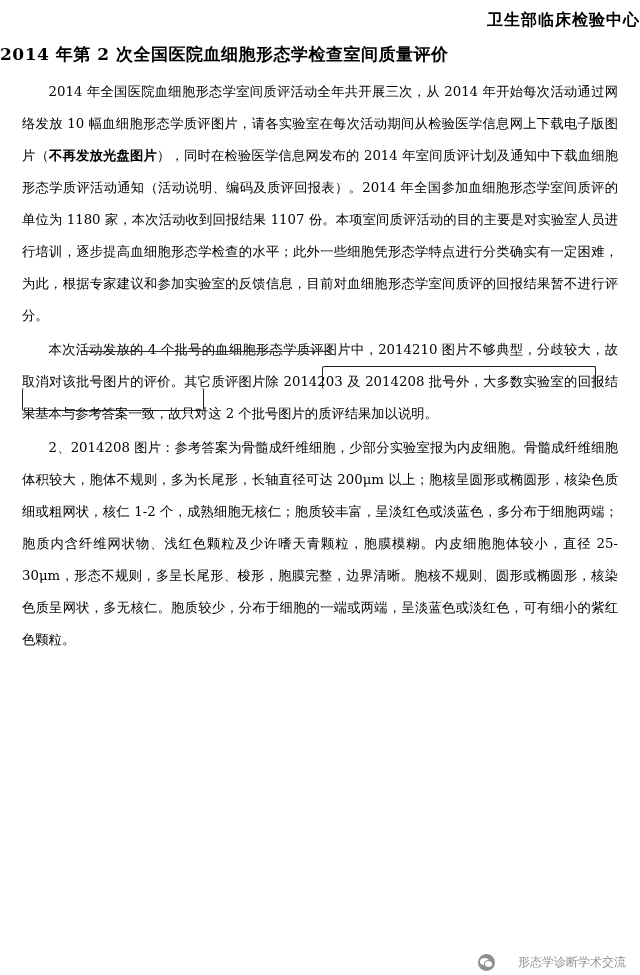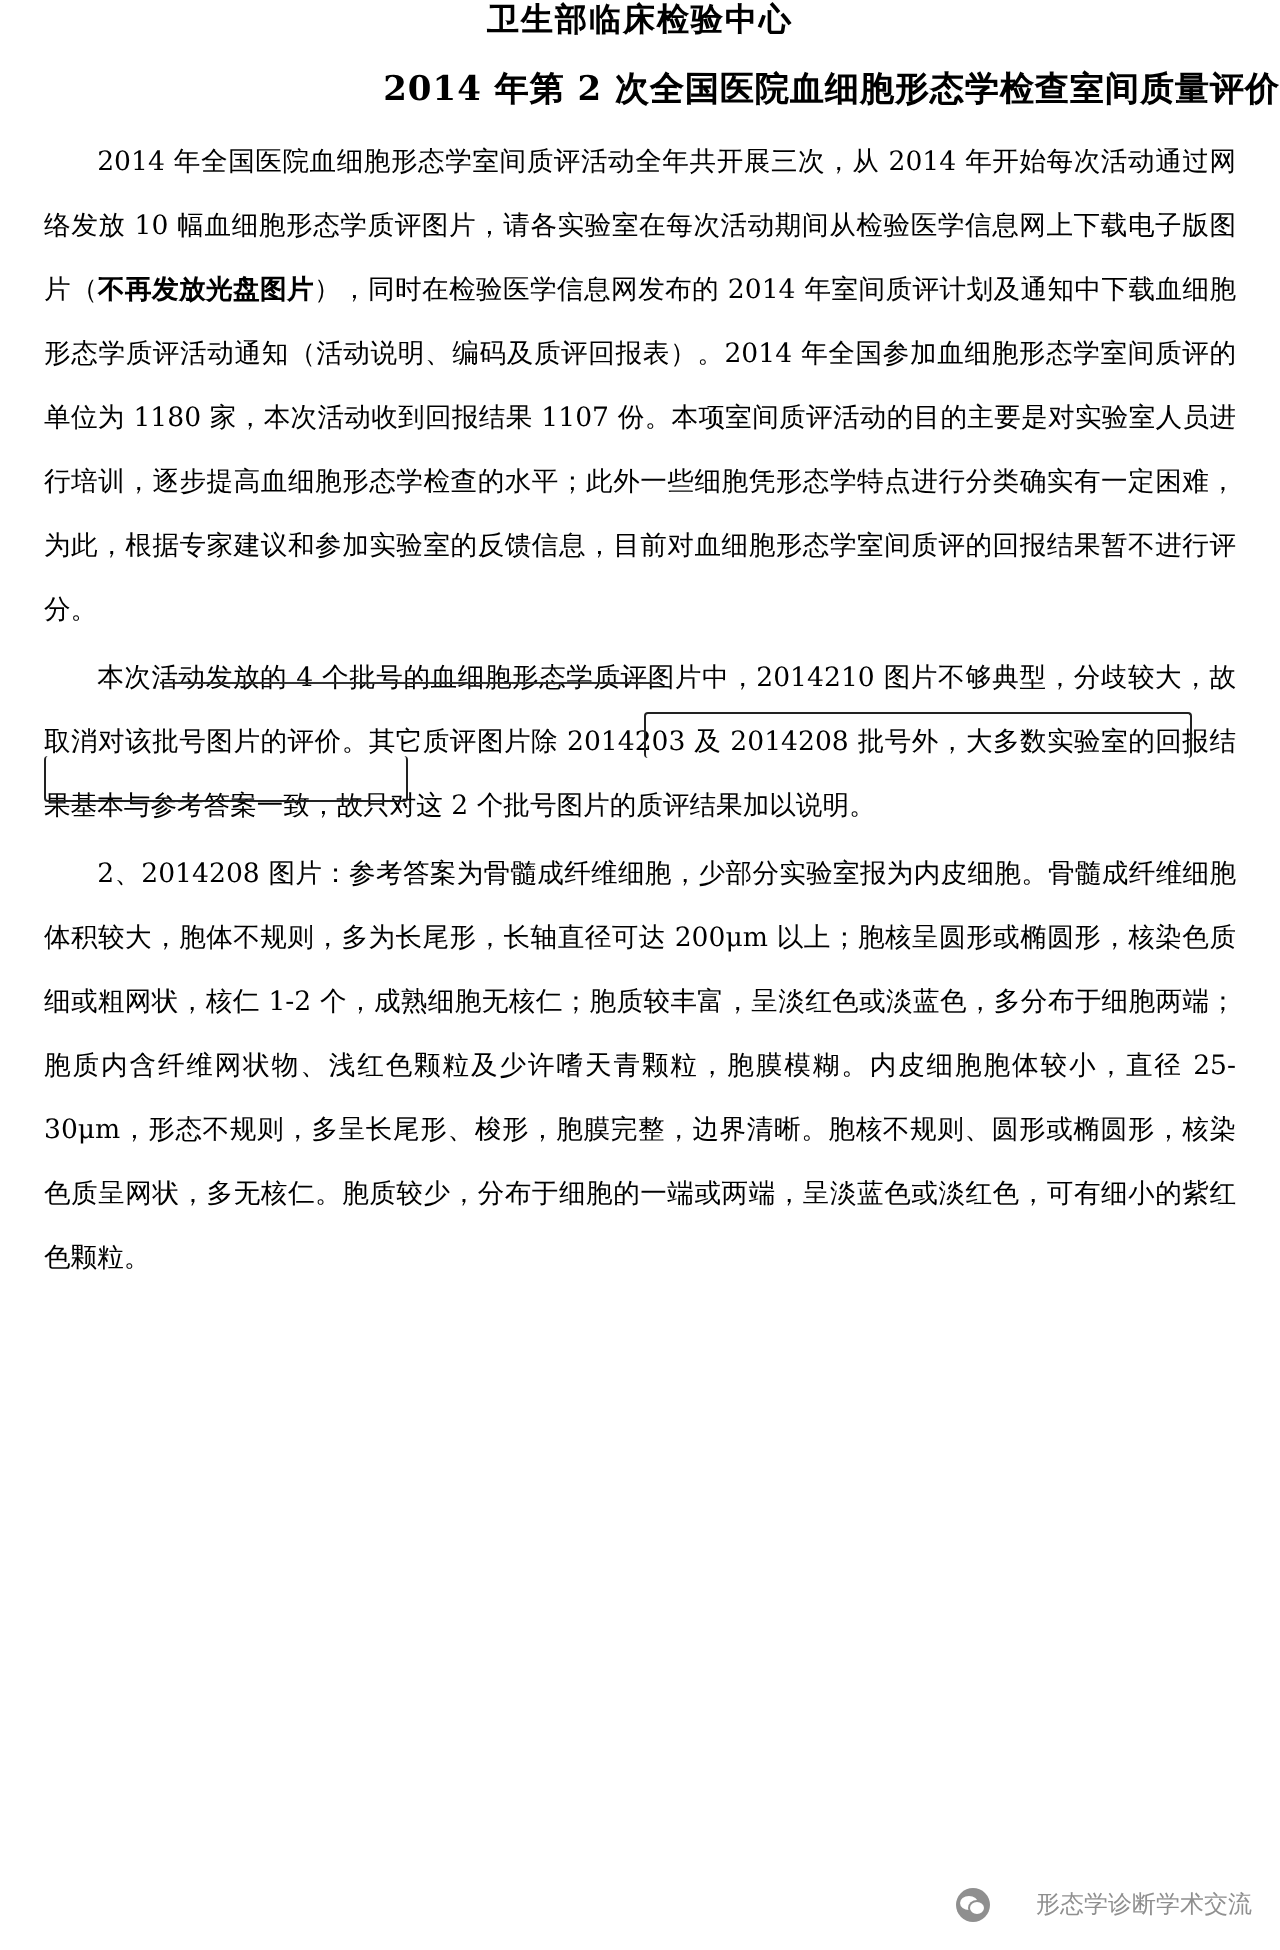--- a/index.html
+++ b/index.html
@@ -16,30 +16,30 @@
     overflow: hidden;
   }
   .page {
     position: relative;
     width: 640px;
     height: 975px;
     padding: 0;
     box-sizing: border-box;
   }
   .org-title {
-    text-align: center;
+    text-align: right;
     font-family: "DejaVu Serif", "Liberation Serif", serif;
     font-size: 16px;
     font-weight: bold;
     letter-spacing: 1px;
-    margin-top: 0;
+    margin-top: 10px;
     margin-bottom: 4px;
   }
   .doc-title {
-    text-align: right;
+    text-align: left;
     font-family: "DejaVu Serif", "Liberation Serif", serif;
     font-size: 17px;
     font-weight: bold;
     letter-spacing: 0.5px;
     margin-top: 12px;
     margin-bottom: 10px;
   }
   .body-wrap {
     padding: 0 22px;
   }

